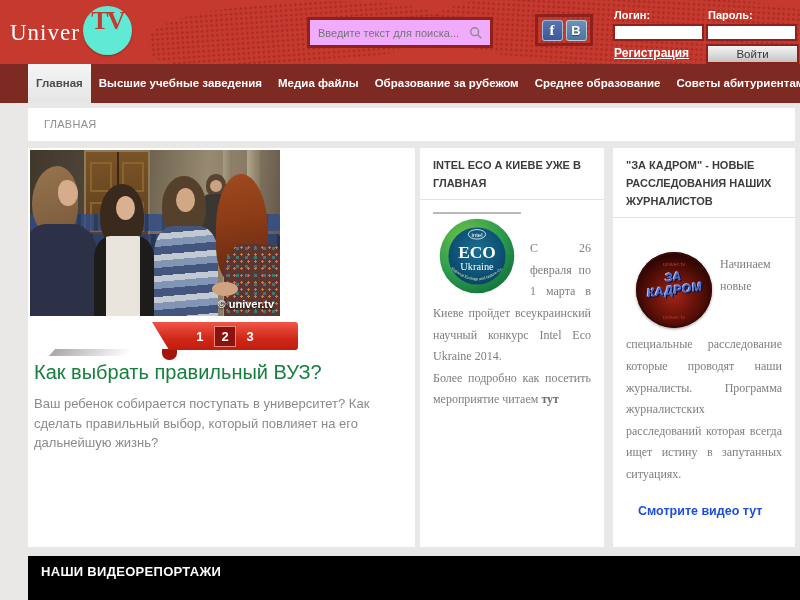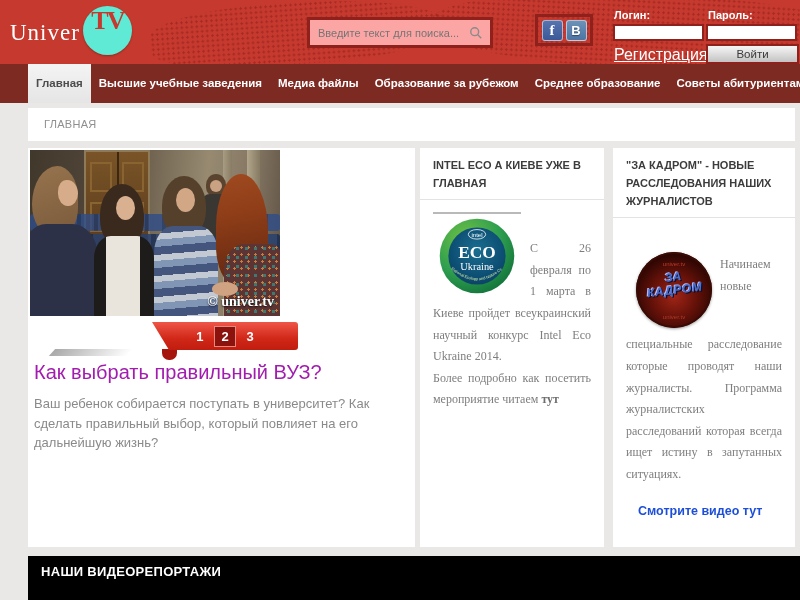--- a/index.html
+++ b/index.html
@@ -11,37 +11,37 @@
   .map-blob { position: absolute; background-image: radial-gradient(rgba(100,14,10,.55) 1px, transparent 1.3px); background-size: 5px 5px; opacity: .55; }
   .blob1 { left: 150px; top: 2px; width: 300px; height: 62px; border-radius: 45% 60% 50% 40%; transform: rotate(-4deg); }
   .blob2 { left: 430px; top: -6px; width: 420px; height: 74px; border-radius: 55% 40% 60% 45%; transform: rotate(3deg); }
 
   .logo { position: absolute; left: 10px; top: 10px; display: flex; align-items: center; cursor: pointer; }
   .logo-text { font-family: "Liberation Serif", serif; color: #fff; font-size: 23px; letter-spacing: 1px; }
   .logo-circle { width: 49px; height: 49px; margin-left: 3px; margin-top: -4px; border-radius: 50%; background: #5eead4;
                  display: flex; align-items: flex-start; justify-content: center; box-shadow: 0 1px 2px rgba(0,0,0,.25); }
   .logo-tv { font-family: "Liberation Serif", serif; font-weight: bold; color: #c5392e; font-size: 26px; letter-spacing: -2px; }
 
-  .search-box { position: absolute; left: 307px; top: 17px; width: 186px; height: 31px; background: #fca5a5;
+  .search-box { position: absolute; left: 307px; top: 17px; width: 186px; height: 31px; background: #f0abfc;
                 border: 3px solid #8e211b; display: flex; align-items: center; }
   .search-input { flex: 1; border: none; outline: none; font-size: 11px; color: #555; padding-left: 8px; background: transparent; font-family: "Liberation Sans", sans-serif; }
   .search-icon { width: 14px; height: 14px; margin-right: 7px; flex: none; }
 
   .social-box { position: absolute; left: 535px; top: 14px; width: 58px; height: 32px; border: 3px solid #8e211b;
                 display: flex; align-items: center; justify-content: center; gap: 3px; }
   .soc-icon { width: 21px; height: 21px; border-radius: 3px; color: #fff; font-weight: bold; display: flex;
               align-items: center; justify-content: center; cursor: pointer; border: 1px solid rgba(255,255,255,.55); }
   .fb { background: linear-gradient(#5874ae, #3b5998); font-size: 15px; font-family: "Liberation Serif", serif; }
   .vk { background: linear-gradient(#6d92b8, #4c75a3); font-size: 13px; text-shadow: 0 1px 1px rgba(0,0,0,.4); }
 
   .auth-label { position: absolute; top: 9px; color: #fff; font-size: 11px; font-weight: bold; }
   .lbl-login { left: 614px; } .lbl-pass { left: 708px; }
   .auth-input { position: absolute; top: 24px; width: 91px; height: 17px; background: #fff; border: 2px solid #8e211b; outline: none; padding: 0 4px; font-size: 11px; }
   .inp-login { left: 613px; } .inp-pass { left: 706px; }
-  .register-link { position: absolute; left: 614px; top: 46px; color: #fff; font-size: 16px; font-weight: normal; text-decoration: underline; cursor: pointer; }
+  .register-link { position: absolute; left: 614px; top: 46px; color: #fff; font-size: 12px; font-weight: bold; text-decoration: underline; cursor: pointer; }
   .login-btn { position: absolute; left: 706px; top: 44px; width: 93px; height: 20px; background: linear-gradient(#f6f6f6, #c3c3c3);
                border: 2px solid #8e211b; font-size: 11.5px; color: #3a3a3a; text-align: center; line-height: 14px; cursor: pointer; font-family: "Liberation Sans", sans-serif; }
 
   
   .nav { height: 39px; background: #7d2a23; padding-left: 28px; display: flex; }
   .nav-item { line-height: 39px; padding: 0 8px; color: #fff; font-size: 11.5px; font-weight: bold; cursor: pointer; white-space: nowrap; }
   .nav-item.active { background: linear-gradient(#f4f4f4, #e5e5e5); color: #4d4d4d; }
 
   
   .breadcrumb-bar { margin: 5px 5px 0 28px; height: 33px; background: #fff; line-height: 33px; padding-left: 16px;
@@ -95,34 +95,34 @@
   .fig3 .bodyshape { left: 0; top: 50px; width: 64px; height: 90px; border-radius: 30% 30% 0 0;
                      background: repeating-linear-gradient(175deg, #44557e 0 8px, #c3c9d2 8px 14px, #8195b5 14px 21px); }
 
   .fig4 { left: 180px; width: 72px; height: 142px; }
   .fig4 .hair { left: 6px; top: 0; width: 52px; height: 110px; background: linear-gradient(170deg, #a04a20 0%, #8c3c17 40%, #5f2611 100%); border-radius: 48% 52% 30% 35%; }
   .fig4 .bodyshape { left: 14px; top: 70px; width: 58px; height: 72px; border-radius: 35% 20% 0 0; background-color: #5c3434;
                      background-image: radial-gradient(#3f7a72 1.5px, transparent 1.6px), radial-gradient(#c77c3a 1px, transparent 1.1px);
                      background-size: 9px 9px, 7px 7px; }
   .fig4 .hand { position: absolute; left: 2px; top: 108px; width: 26px; height: 14px; background: #cfa381; border-radius: 50%; }
 
-  .watermark { position: absolute; right: 6px; bottom: 6px; color: #fff; font-size: 14px; font-weight: bold; text-shadow: 0 1px 2px rgba(0,0,0,.85); font-family: Liberation Serif, serif; }
+  .watermark { position: absolute; right: 6px; bottom: 6px; color: #fff; font-size: 11px; font-weight: bold; text-shadow: 0 1px 2px rgba(0,0,0,.85); }
 
   
   .ribbon { position: relative; margin: 6px 0 0 122px; width: 146px; height: 28px;
             background: linear-gradient(#ef5648, #d02718 60%, #c01d0f); clip-path: polygon(0 0, 100% 0, 100% 100%, 17px 100%);
             display: flex; align-items: center; justify-content: center; gap: 11px; border-radius: 0 3px 3px 0; }
   .ribbon-wrap { position: relative; width: 170px; }
   .ribbon-shadow { position: absolute; left: 22px; top: 27px; width: 78px; height: 7px;
                    background: linear-gradient(90deg, #a9a9a9, rgba(200,200,200,0)); transform: skewX(-42deg); }
   .ribbon-fold { position: absolute; left: 132px; top: 27px; width: 15px; height: 11px; background: #a5150b; border-radius: 0 0 7px 7px; }
   .page-num { color: #fff; font-size: 13px; font-weight: bold; cursor: pointer; line-height: 1; }
   .page-num.active { background: #8c120d; border: 1px solid #e2897d; padding: 3px 6px; }
 
-  .article-title { margin: 11px 0 0 4px; font-size: 20px; color: #a21caf; cursor: pointer; }
+  .article-title { margin: 11px 0 0 4px; font-size: 20px; color: #15803d; cursor: pointer; }
   .article-desc { margin: 10px 4px 0 4px; font-size: 13px; color: #8a8a8a; line-height: 1.5; max-width: 340px; }
 
   
   .eco-box { float: left; width: 88px; height: 86px; background: #fff; border-top: 2px solid #b9b9b9;
              margin: 0 9px 4px 0; display: flex; align-items: center; justify-content: center; cursor: pointer; }
   .mid-body p.lead { margin-top: 26px; }
   .more-line { margin-top: 21px; }
   .link-strong { font-weight: bold; color: #6e6e6e; cursor: pointer; }
 
   

